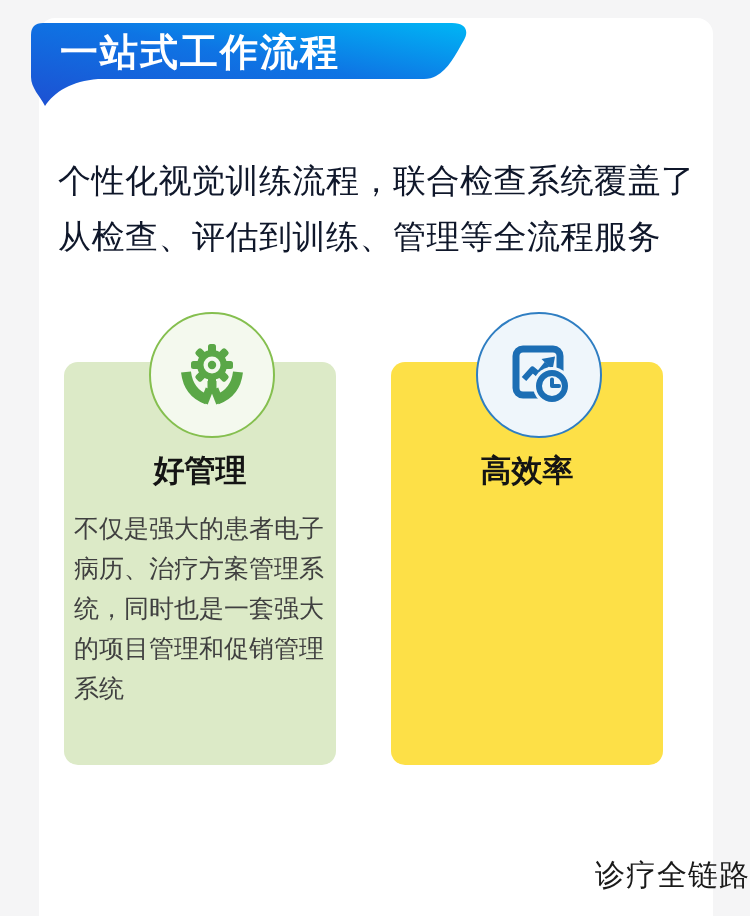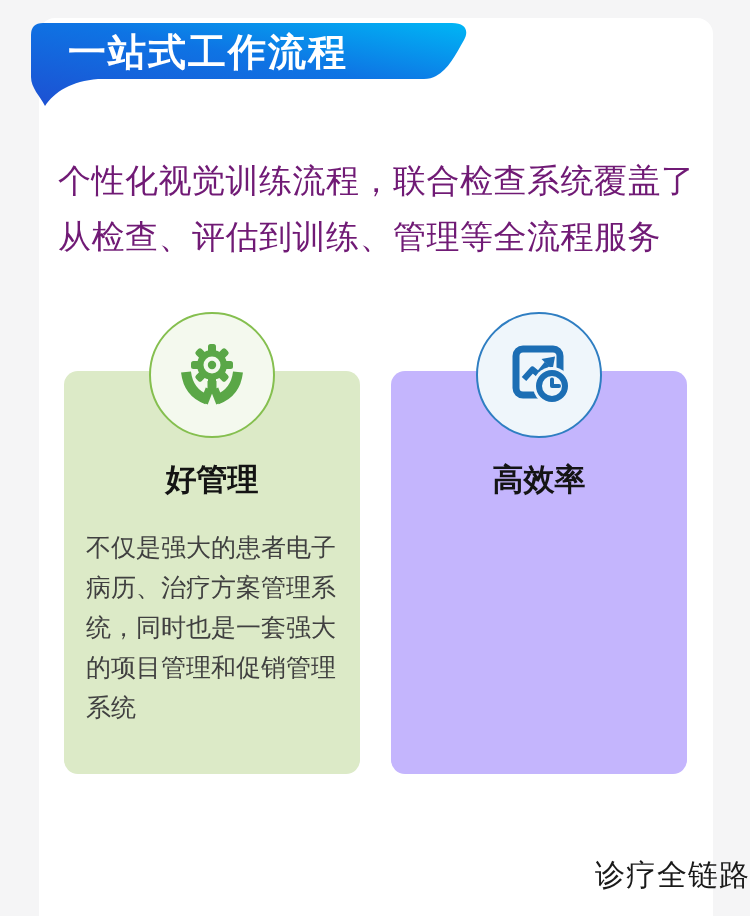--- a/index.html
+++ b/index.html
@@ -11,43 +11,43 @@
   
   .content-card{
     position:absolute;left:39px;top:18px;width:674px;height:898px;
     background:#ffffff;border-radius:16px 16px 0 0;
   }
   
   .ribbon{
     position:absolute;left:28px;top:20px;width:450px;height:92px;
   }
   .ribbon-title{
-    position:absolute;left:68px;top:27px;
+    position:absolute;left:60px;top:27px;
     font-size:38px;font-weight:bold;color:#ffffff;letter-spacing:2px;
     white-space:nowrap;
   }
   
   .intro{
     position:absolute;left:58px;top:153px;width:640px;
-    font-size:33px;line-height:56px;color:#701a75;
+    font-size:33px;line-height:56px;color:#0f172a;
     letter-spacing:0.5px;
   }
   
   .feature-card{
-    position:absolute;top:371px;width:296px;height:403px;
+    position:absolute;top:362px;width:272px;height:403px;
     border-radius:14px;box-sizing:border-box;
   }
   .feature-card.green{left:64px;background:#dceac7;}
-  .feature-card.blue{left:391px;background:#c4b5fd;}
+  .feature-card.blue{left:391px;background:#fde047;}
   .feature-title{
     margin-top:88px;text-align:center;
     font-size:31px;font-weight:600;color:#141414;
   }
   .feature-body{
-    width:252px;margin:26px auto 0;
+    width:252px;margin:16px auto 0;
     font-size:25px;line-height:40px;color:#404040;
   }
   
   .icon-circle{
     position:absolute;top:312px;width:126px;height:126px;
     border-radius:50%;box-sizing:border-box;
     display:flex;align-items:center;justify-content:center;
   }
   .icon-circle.green{left:149px;background:#f4f9ee;border:2px solid #85bf4f;}
   .icon-circle.blue{left:476px;background:#eff6fb;border:2px solid #2f7ec2;}

